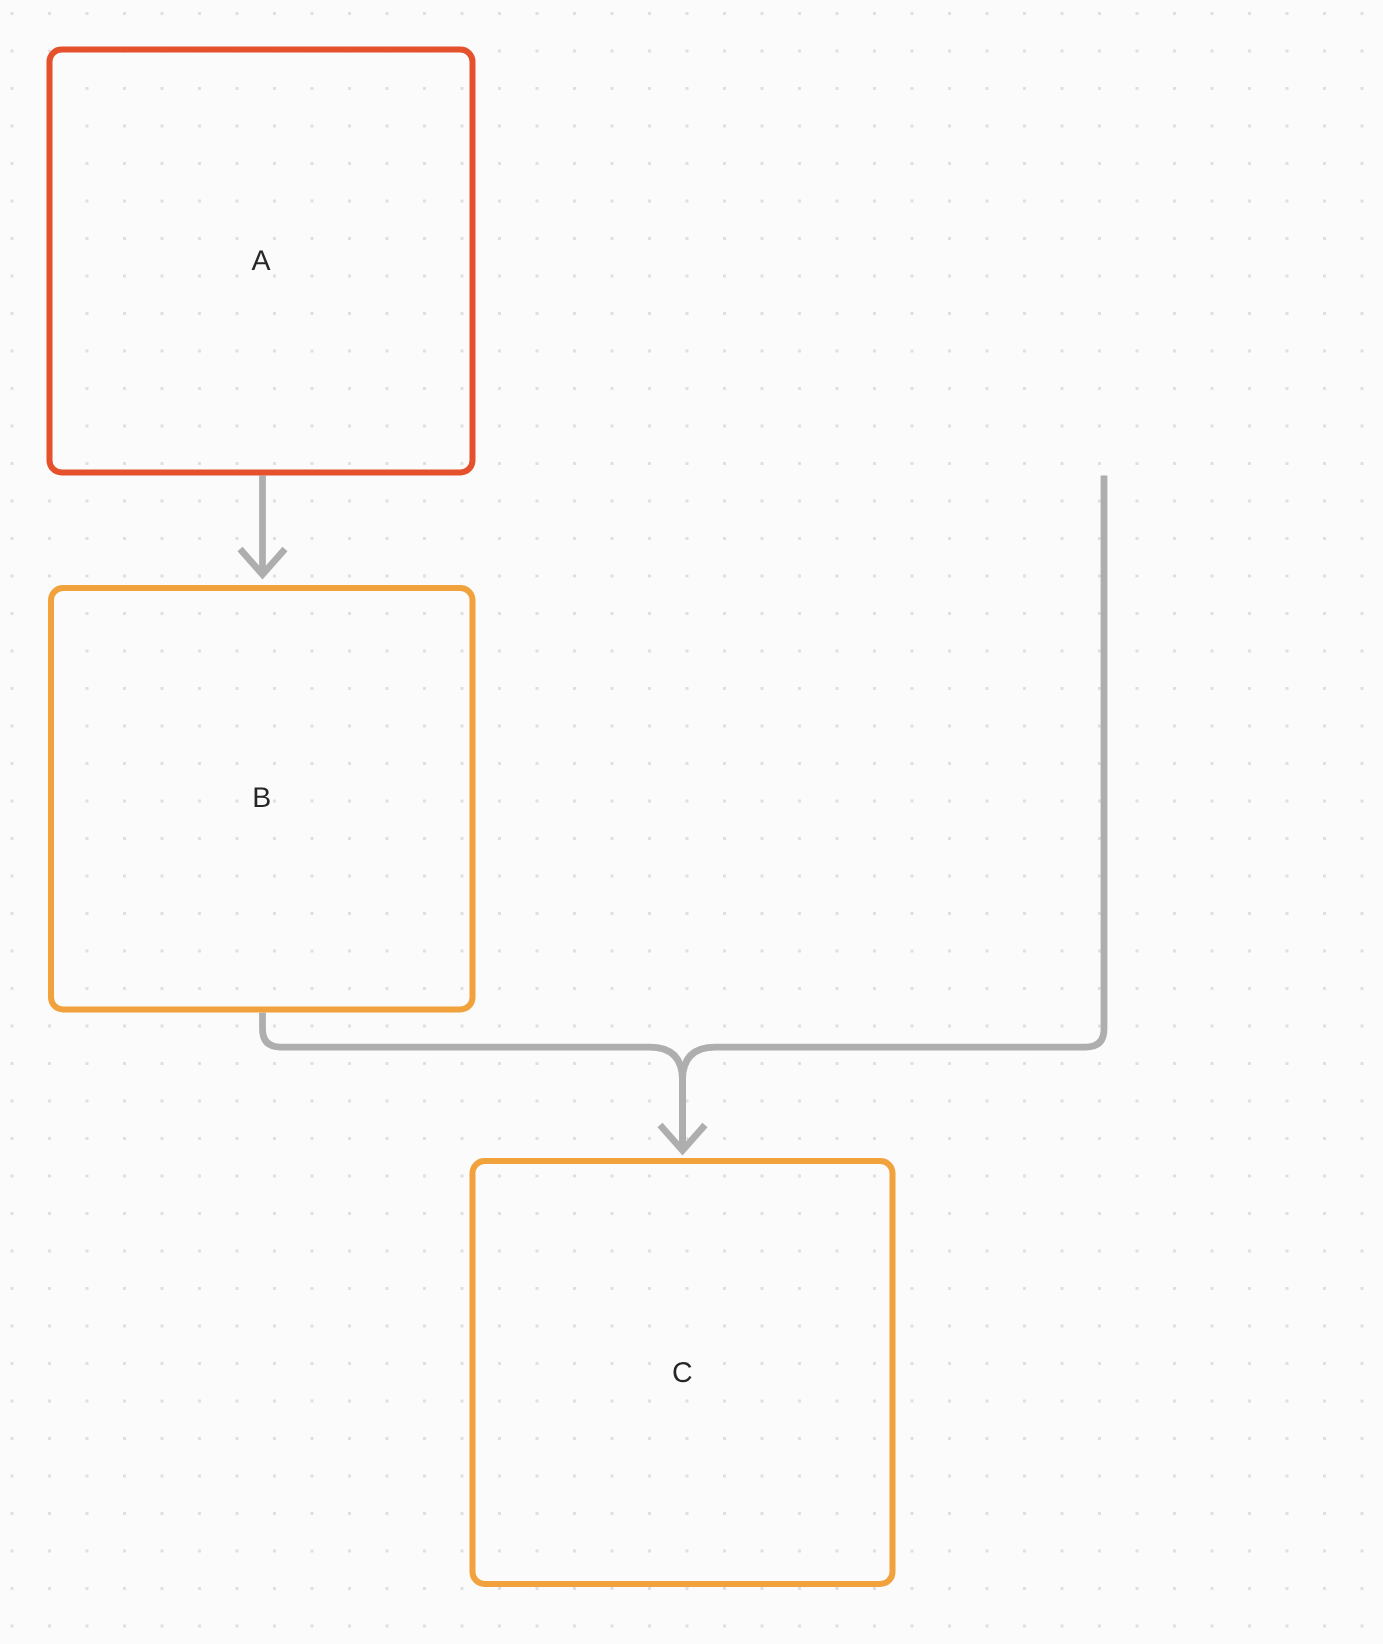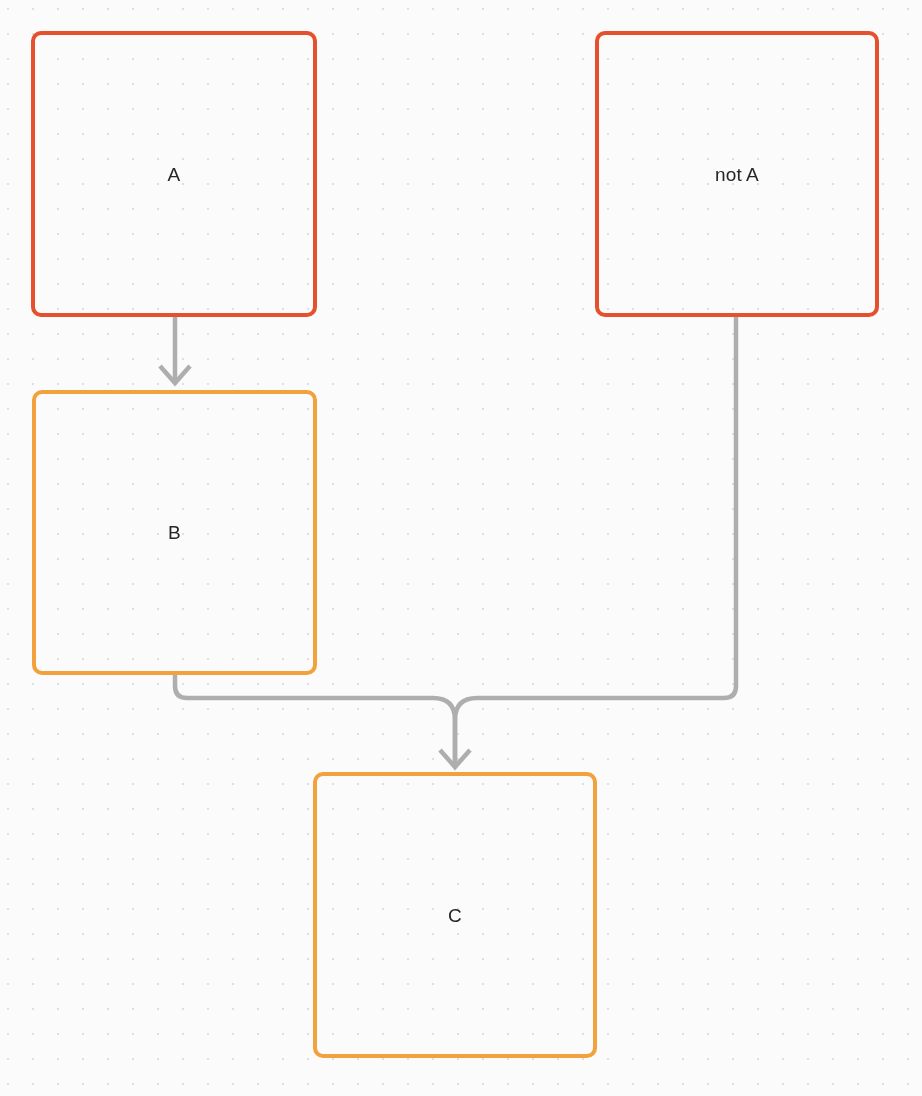--- a/index.html
+++ b/index.html
@@ -73,23 +73,20 @@
       <path fill="none" stroke="#aeaeae" stroke-width="4.5" stroke-linecap="butt" stroke-linejoin="round" d="M 736 317 L 736 686 Q 736 698 724 698 L 477 698 Q 455 698 455 720 L 455 766"></path>
     </g>
 
     <path d="M 440 750 L 455 767 L 470 750" fill="none" stroke="#aeaeae" stroke-width="4.5" stroke-linecap="butt" stroke-linejoin="miter"></path>
   </svg>
 
   <div class="node" style="left:31px; top:31px; width:286px; height:286px; border-color:#e4512c;">
     <span class="node-label">A</span>
   </div>
 
-  <div class="node" style="left:595px; top:31px; width:284px; height:286px; border-color:#e4512c;">
-    <span class="node-label">not A</span>
-  </div>
 
   <div class="node" style="left:32px; top:390px; width:285px; height:285px; border-color:#f2a23c;">
     <span class="node-label">B</span>
   </div>
 
   <div class="node" style="left:313px; top:772px; width:284px; height:286px; border-color:#f2a23c;">
     <span class="node-label">C</span>
   </div>
 
 </div>

